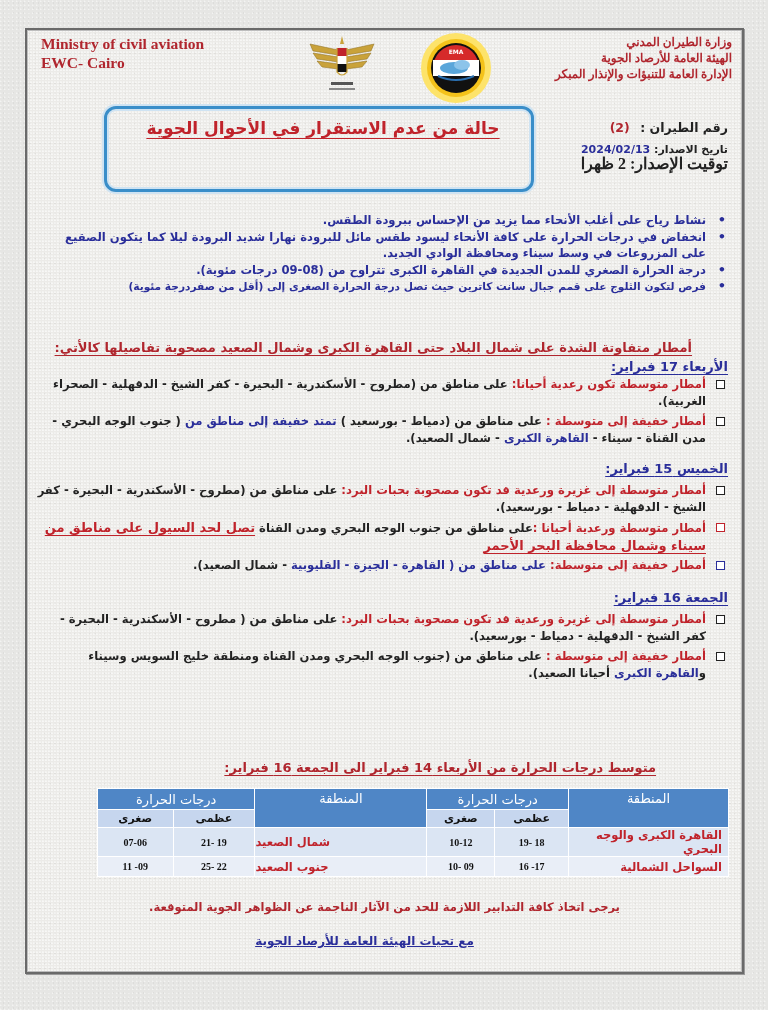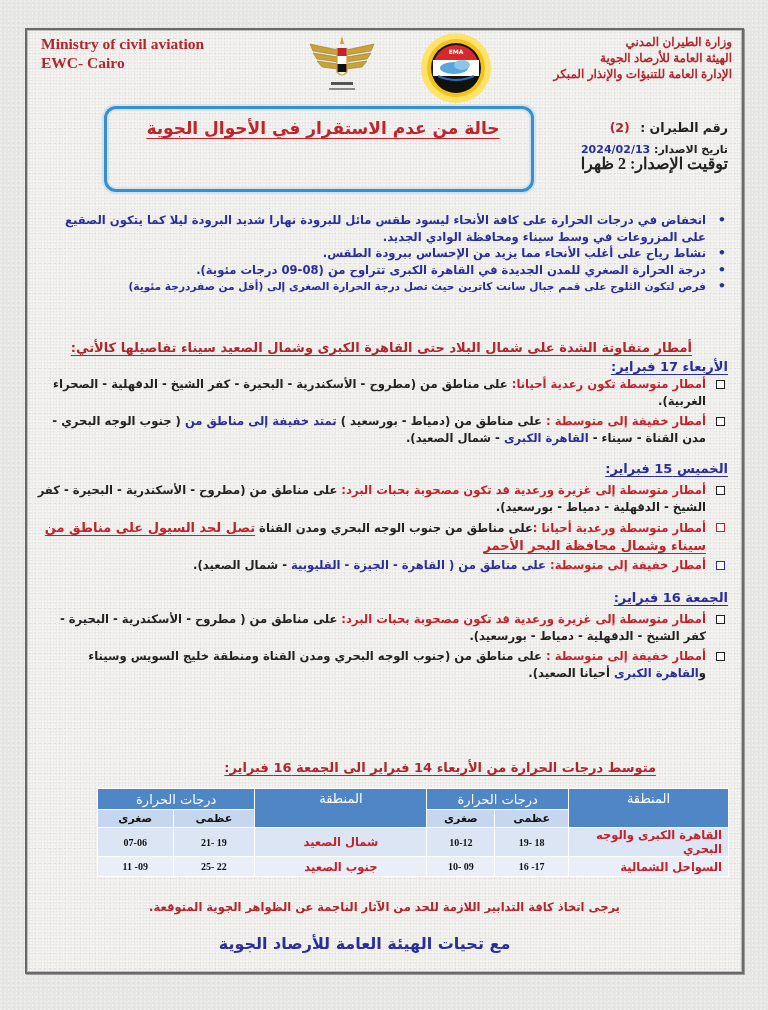--- a/index.html
+++ b/index.html
@@ -32,21 +32,21 @@
   .en-head {
     left: 14px; top: 4px; width: 270px;
     font-family: "Liberation Serif", serif;
     font-weight: bold; color: #b0262e;
     font-size: 15.5px; line-height: 19px;
   }
   .en-head div:nth-child(3) { padding-left: 68px; }
   .ar-head {
     right: 10px; top: 4px; width: 230px;
     direction: rtl; text-align: right;
-    font-family: Liberation Sans, sans-serif;
+    font-family: Liberation Serif, serif;
     font-weight: bold; color: #b0262e;
     font-size: 12px; line-height: 16px;
   }
   .logo-aviation { left: 280px; top: 4px; width: 70px; height: 64px; }
   .logo-ema { left: 393px; top: 2px; width: 72px; height: 72px; }
 
   
   .title-box {
     left: 77px; top: 76px; width: 430px; height: 86px;
     border: 3px solid #3a8ec9;
@@ -121,32 +121,32 @@
     background: #4f86c6; color: #ffffff; font-weight: normal; font-size: 13px;
     height: 21px; text-align: center;
   }
   .th-light {
     background: #c6d6ee; color: #111; font-size: 11px; height: 18px; font-weight: bold;
   }
   .td-region {
     background: #dbe5f3; color: #c0232b; font-weight: bold; font-size: 11.5px;
     height: 20px; text-align: right; padding-right: 6px;
   }
-  .td-region.center { text-align: center; padding-right: 0; }
+  .td-region.center { text-align: left; padding-right: 0; }
   .td-val {
     background: #dbe5f3; color: #111; font-weight: bold; font-size: 10px;
     font-family: "Liberation Serif", serif; text-align: center; direction: ltr;
   }
   tr.row2 td { background: #e9eef7; }
 
   .closing {
     left: 0; right: 0; text-align: center; direction: rtl; font-weight: bold;
   }
   .closing.c1 { top: 870px; color: #b0262e; font-size: 11.5px; }
-  .closing.c2 { top: 904px; color: #2a2e9a; font-size: 16px; padding-right: 40px; }
+  .closing.c2 { top: 904px; color: #2a2e9a; font-size: 12px; padding-right: 40px; text-decoration: underline; }
 </style>
 </head>
 <body>
 
 <div class="doc">
 
   <div class="abs en-head">
     <div>Ministry of civil aviation</div>
     <div>EWC- Cairo</div>
   </div>
@@ -204,28 +204,28 @@
       <span>تاريخ الاصدار:</span>
       <span class="val">2024/02/13</span>
     </div>
     <div class="issue-line2">
       <span>توقيت الإصدار:</span>
       <span>2 ظهرا</span>
     </div>
   </div>
 
   <ul class="abs bullets rtl">
+    <li>نشاط رياح على أغلب الأنحاء مما يزيد من الإحساس ببرودة الطقس.</li>
     <li>انخفاض في درجات الحرارة على كافة الأنحاء  ليسود طقس مائل للبرودة نهارا شديد البرودة ليلا كما يتكون الصقيع على المزروعات في وسط سيناء ومحافظة الوادي الجديد.</li>
-    <li>نشاط رياح على أغلب الأنحاء مما يزيد من الإحساس ببرودة الطقس.</li>
     <li>درجة الحرارة الصغري للمدن الجديدة في القاهرة الكبرى تتراوح من (08-09 درجات مئوية).</li>
     <li class="small">فرص لتكون الثلوج على قمم جبال سانت كاترين حيث تصل درجة الحرارة الصغرى إلى (أقل من صفردرجة مئوية)</li>
   </ul>
 
   <div class="abs rtl" style="left:10px; right:14px; top:310px;">
-    <div class="section-head" style="padding-right:36px;">أمطار متفاوتة الشدة على شمال البلاد حتى القاهرة الكبرى وشمال الصعيد  سيناء تفاصيلها كالأتي:</div>
+    <div class="section-head" style="padding-right:36px;">أمطار متفاوتة الشدة على شمال البلاد حتى القاهرة الكبرى وشمال الصعيد  مصحوبة تفاصيلها كالأتي:</div>
 
     <div class="day-head" style="margin-top:4px;">الأربعاء  17  فبراير:</div>
     <div class="items" style="margin-top:2px;">
       <div class="it">
         <span class="box"></span>
         <span class="red">أمطار متوسطة  تكون رعدية أحيانا:</span><span> على مناطق من (مطروح - الأسكندرية - البحيرة - كفر الشيخ - الدقهلية - الصحراء الغربية).</span>
       </div>
       <div class="it" style="margin-top:3px;">
         <span class="box"></span>
         <span class="red">أمطار خفيفة إلى متوسطة :</span><span> على مناطق من (دمياط - بورسعيد ) </span><span class="blue">تمتد خفيفة إلى مناطق من</span><span> ( جنوب الوجه البحري - مدن القناة - سيناء - </span><span class="blue">القاهرة الكبرى</span><span> - شمال الصعيد).</span>

